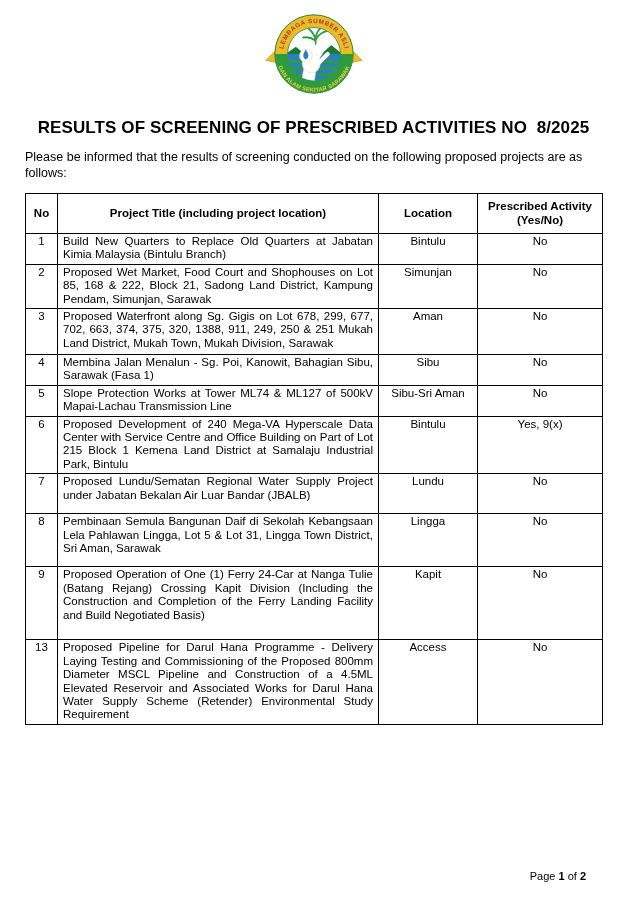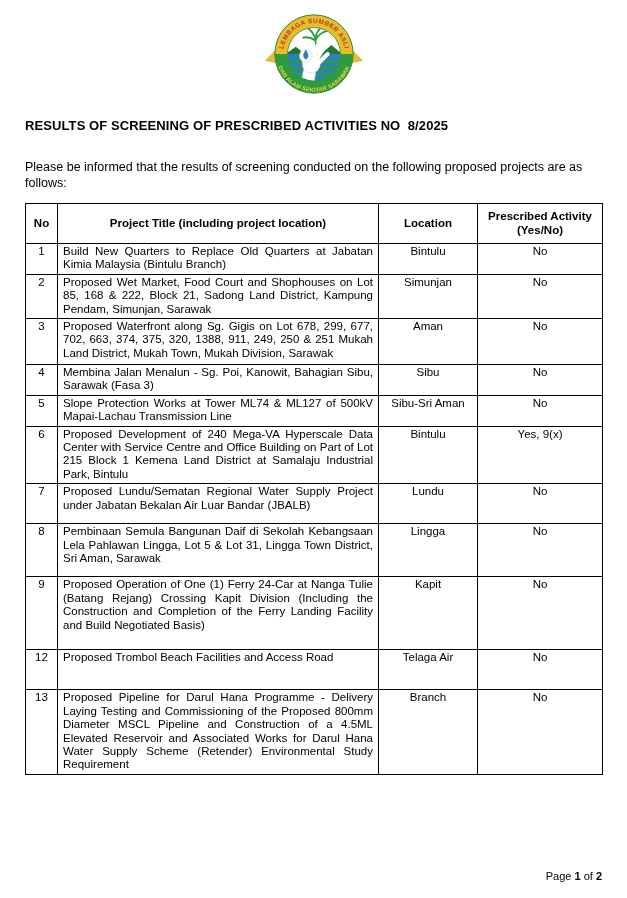--- a/index.html
+++ b/index.html
@@ -8,28 +8,28 @@
     position: relative;
     background: #ffffff;
     color: #000;
     font-family: "Liberation Sans", sans-serif;
     overflow: hidden;
   }
   .logo-wrap { text-align: center; padding-top: 13px; height: 84px; }
   .logo { display: inline-block; }
   h1.doc-title {
     margin: 21px 25px 0 25px;
-    text-align: left;
-    font-size: 13px;
+    text-align: center;
+    font-size: 17px;
     font-weight: bold;
     letter-spacing: 0.1px;
     white-space: pre-wrap;
   }
   p.intro {
-    margin: 26px 25px 0 25px;
+    margin: 11px 25px 0 25px;
     font-size: 12.5px;
     line-height: 16px;
   }
   table.screening {
     margin: 12px 16px 0 25px;
     border-collapse: collapse;
     table-layout: fixed;
     width: 577px;
     font-size: 11.5px;
   }
@@ -61,21 +61,21 @@
   tbody tr:nth-child(7)  td { height: 40px; }
   tbody tr:nth-child(8)  td { height: 53px; }
   tbody tr:nth-child(9)  td { height: 73px; }
   tbody tr:nth-child(10) td { height: 40px; }
   tbody tr:nth-child(11) td { height: 27px; }
   tbody tr:nth-child(12) td { height: 27px; }
   tbody tr:nth-child(13) td { height: 106px; }
   tbody tr:nth-child(14) td { height: 30px; }
   .page-footer {
     position: absolute;
-    right: 25px;
+    right: 41px;
     bottom: 16px;
     font-size: 11px;
   }
   .page-footer b { font-weight: bold; }
 </style>
 </head>
 <body>
 
 <div class="page">
 
@@ -167,21 +167,21 @@
           <td>No</td>
         </tr>
         <tr>
           <td>3</td>
           <td>Proposed Waterfront along Sg. Gigis on Lot 678, 299, 677, 702, 663, 374, 375, 320, 1388, 911, 249, 250 &amp; 251 Mukah Land District, Mukah Town, Mukah Division, Sarawak</td>
           <td>Aman</td>
           <td>No</td>
         </tr>
         <tr>
           <td>4</td>
-          <td>Membina Jalan Menalun - Sg. Poi, Kanowit, Bahagian Sibu, Sarawak (Fasa 3)</td>
+          <td>Membina Jalan Menalun - Sg. Poi, Kanowit, Bahagian Sibu, Sarawak (Fasa 1)</td>
           <td>Sibu</td>
           <td>No</td>
         </tr>
         <tr>
           <td>5</td>
           <td>Slope Protection Works at Tower ML74 &amp; ML127 of 500kV Mapai-Lachau Transmission Line</td>
           <td>Sibu-Sri Aman</td>
           <td>No</td>
         </tr>
         <tr>
@@ -202,29 +202,23 @@
           <td>Lingga</td>
           <td>No</td>
         </tr>
         <tr>
           <td>9</td>
           <td>Proposed Operation of One (1) Ferry 24-Car at Nanga Tulie (Batang Rejang) Crossing Kapit Division (Including the Construction and Completion of the Ferry Landing Facility and Build Negotiated Basis)</td>
           <td>Kapit</td>
           <td>No</td>
         </tr>
         <tr>
-          <td>12</td>
-          <td>Proposed Trombol Beach Facilities and Access Road</td>
-          <td>Telaga Air</td>
-          <td>No</td>
-        </tr>
-        <tr>
           <td>13</td>
           <td>Proposed Pipeline for Darul Hana Programme - Delivery Laying Testing and Commissioning of the Proposed 800mm Diameter MSCL Pipeline and Construction of a 4.5ML Elevated Reservoir and Associated Works for Darul Hana Water Supply Scheme (Retender) Environmental Study Requirement</td>
-          <td>Branch</td>
+          <td>Access</td>
           <td>No</td>
         </tr>
       </tbody>
   </table>
 
   <div class="page-footer">
     <span>Page </span><b>1</b><span> of </span><b>2</b>
   </div>
 
 </div>

